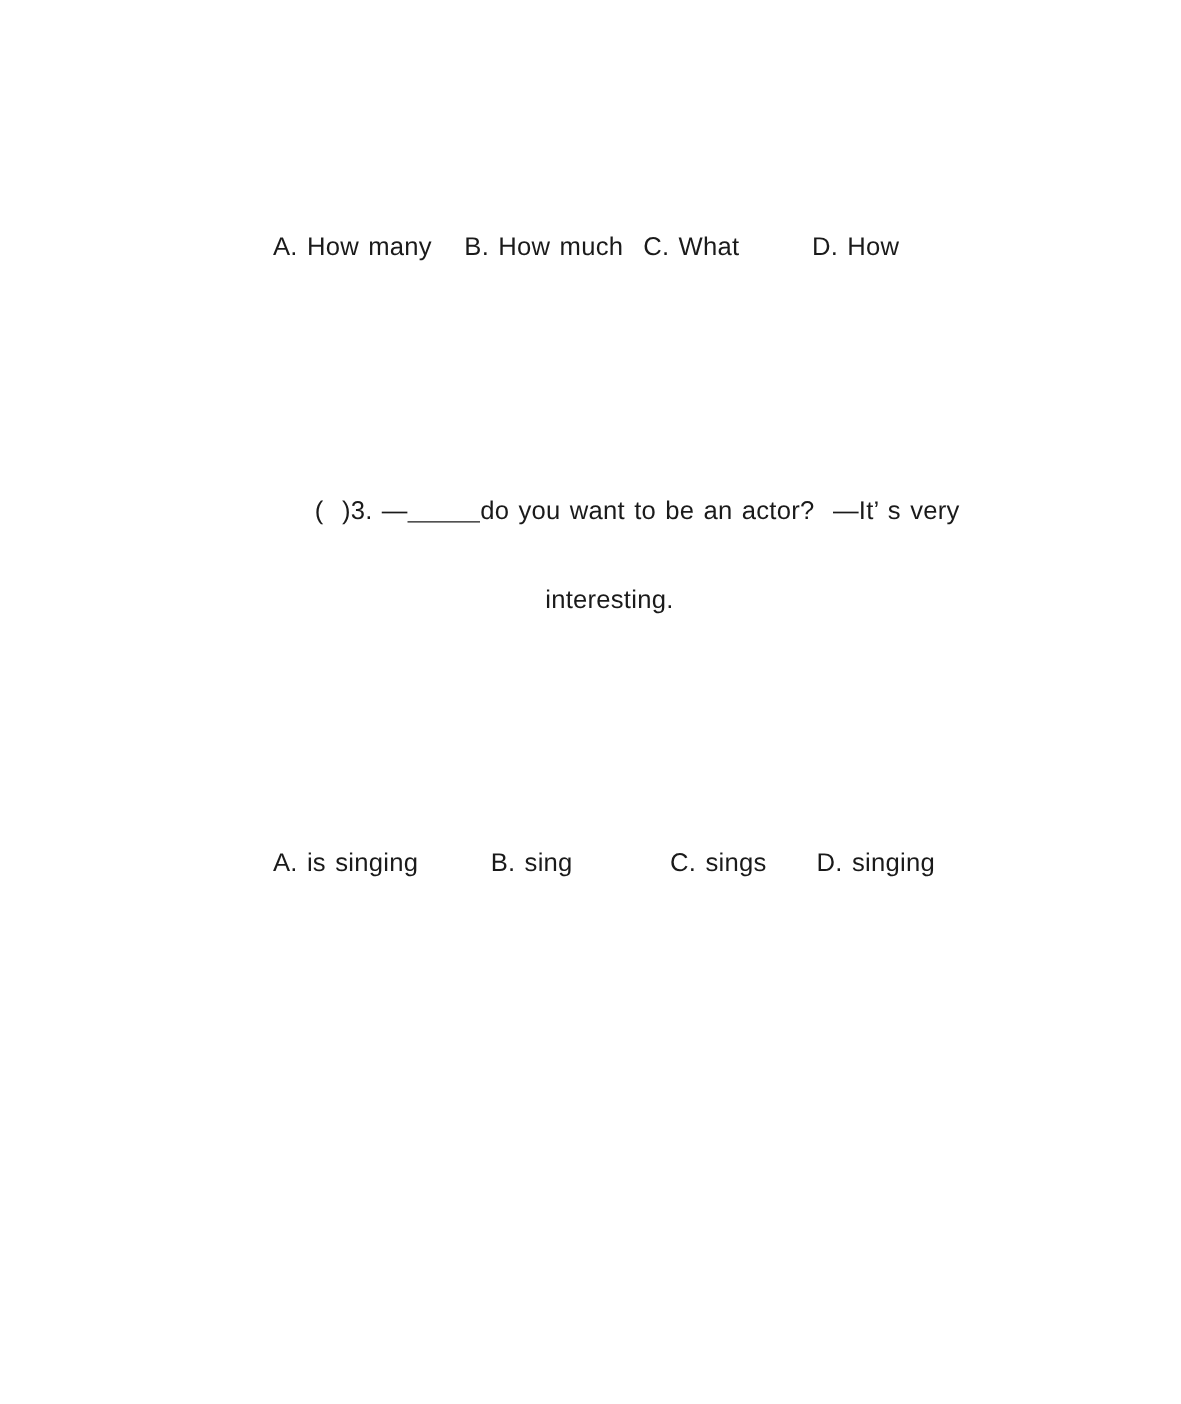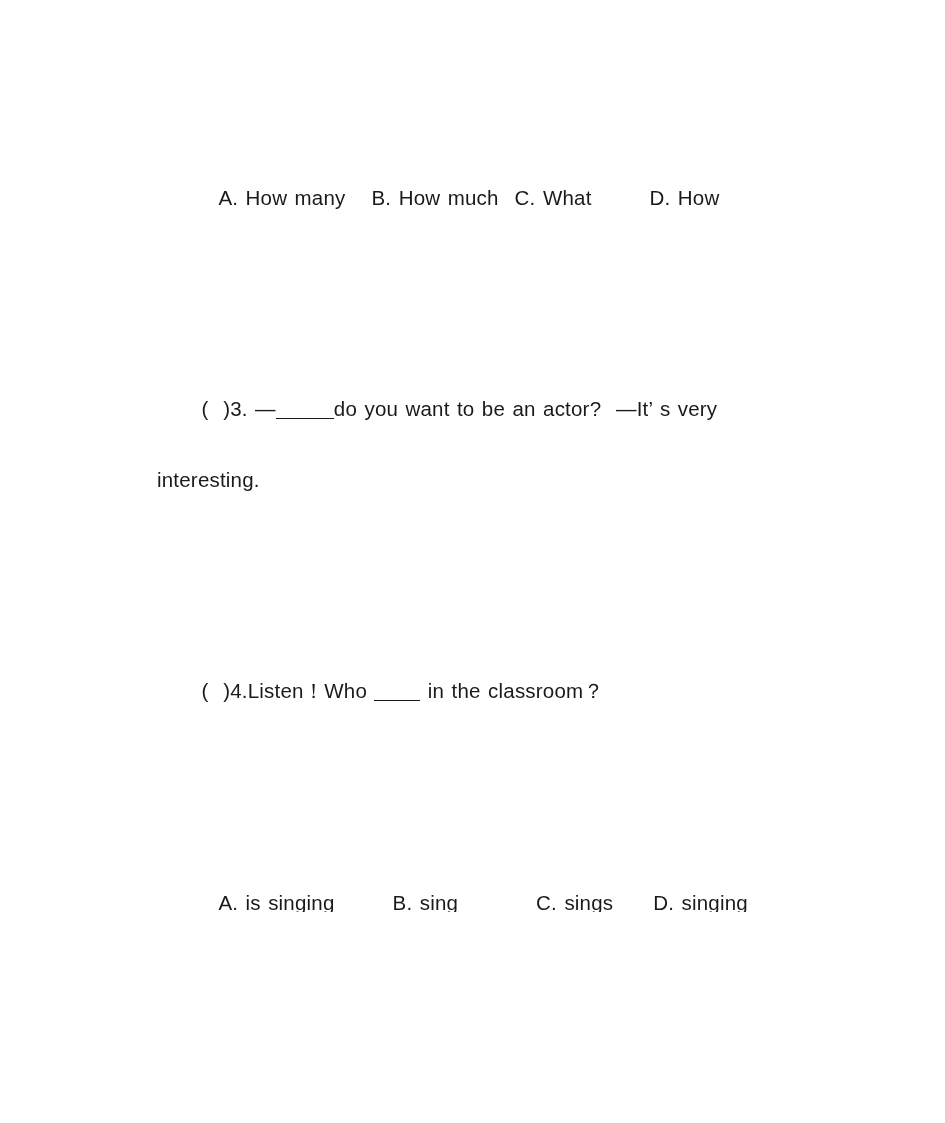--- a/index.html
+++ b/index.html
@@ -30,21 +30,21 @@
     width: 690px;
   }
   .line {
     font-size: 20.5px;
     line-height: 70.5px;
     white-space: pre-wrap;
     letter-spacing: 0.2px;
     word-spacing: 1.5px;
   }
   
-  .line.indent-q   { padding-left: 29px; }   
+  .line.indent-q   { padding-left: 29px; text-align: center; }   
   .line.indent-opt { padding-left: 46px; }   
 
   .blank {
     display: inline-block;
     border-bottom: 1.6px solid #1a1a1a;
     vertical-align: -3px;
   }
   .blank.w-sm { width: 46px; }
   .blank.w-md { width: 58px; }
 
@@ -66,22 +66,19 @@
 
     <div class="line indent-opt">
       <span class="opt">A. How many</span><span class="gap-s"></span><span class="opt">B. How much</span><span class="gap-xs"></span><span class="opt">C. What</span><span class="gap-l"></span><span class="opt">D. How</span>
     </div>
 
     <div class="line indent-q">
       <span class="txt">(  )3.</span><span class="txt"> —</span><span class="blank w-md"></span><span class="txt">do you want to be an actor?  —It’ s very interesting.</span>
     </div>
 
 
-    <div class="line indent-q">
-      <span class="txt">(  )4.Listen！Who </span><span class="blank w-sm"></span><span class="txt"> in the classroom？</span>
-    </div>
 
     <div class="line indent-opt">
       <span class="opt">A. is singing</span><span class="gap-l"></span><span class="opt">B. sing</span><span class="gap-xl"></span><span class="opt">C. sings</span><span class="gap-m"></span><span class="opt">D. singing</span>
     </div>
 
   </div>
 </div>
 
 </body></html>

